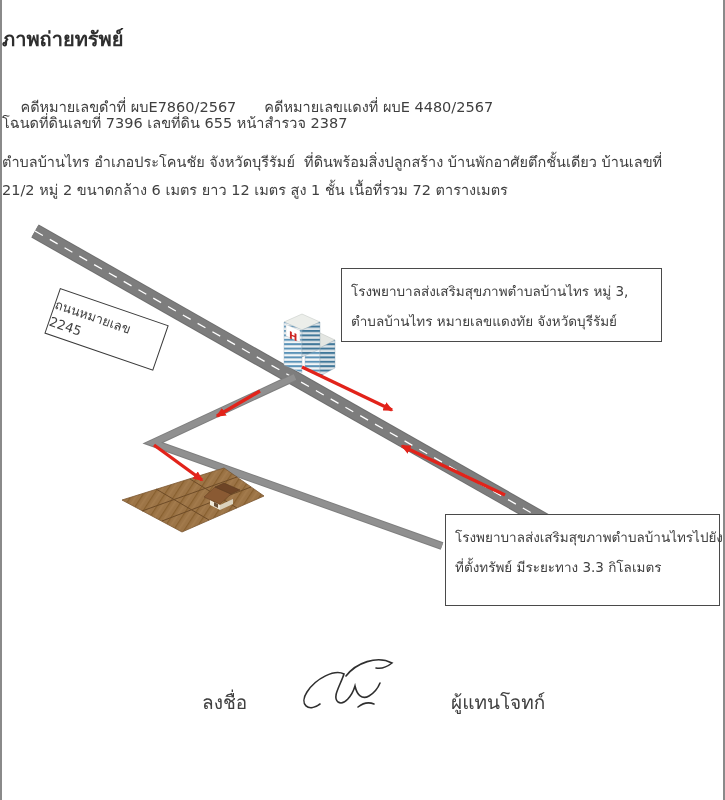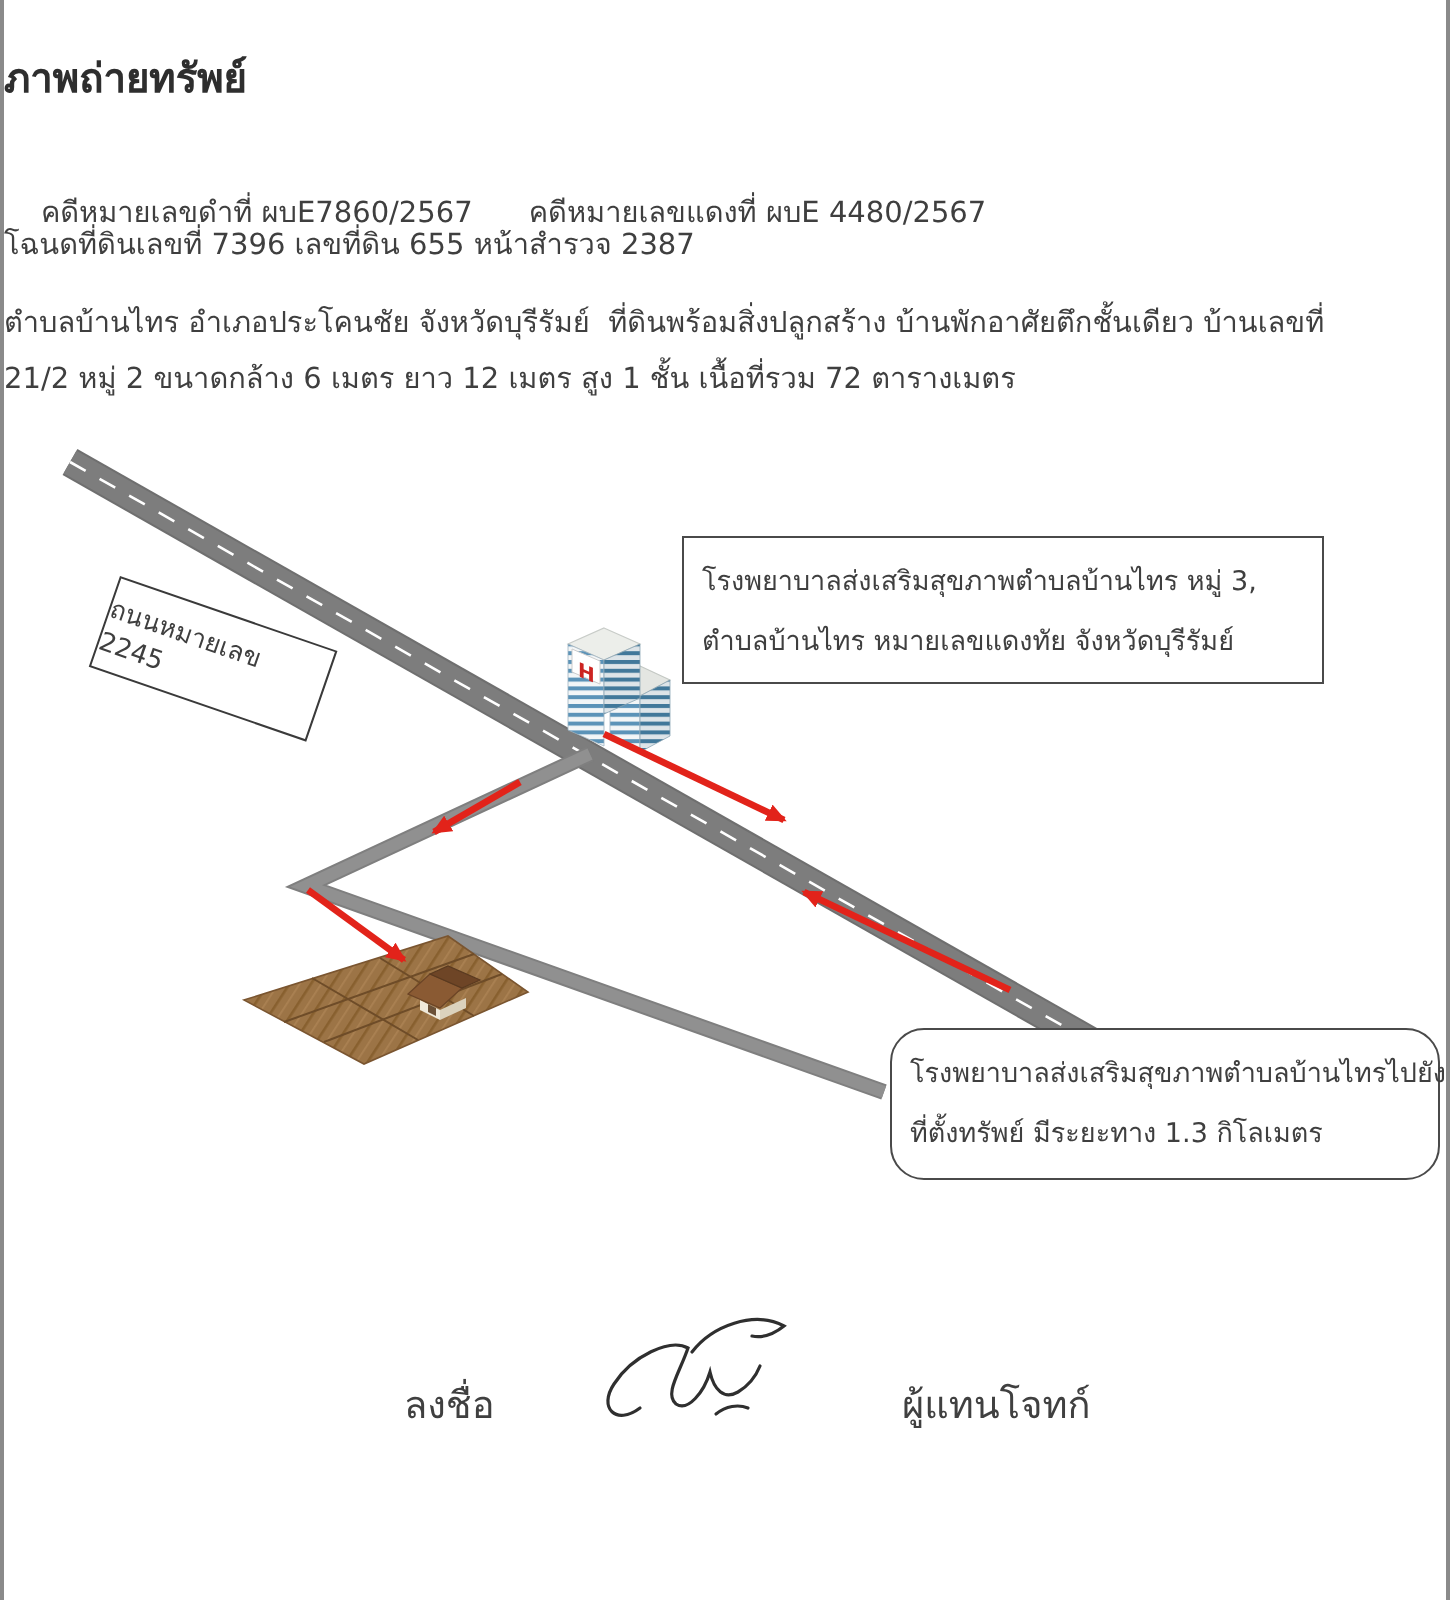--- a/index.html
+++ b/index.html
@@ -45,21 +45,21 @@
     position:absolute;
     background:#ffffff;
     border:1px solid #4a4a4a;
     font-size:13.5px;
     color:#3f3f3f;
     padding:7px 9px 0 9px;
     box-sizing:border-box;
   }
   .callout div{line-height:30px;white-space:nowrap;}
   .hospital-callout{left:339px;top:248px;width:321px;height:74px;margin-top:20px;}
-  .distance-callout{left:443px;top:514px;width:275px;height:76px;border-radius:17px;}
+  .distance-callout{left:443px;top:514px;width:275px;height:92px;}
   .footer-label{
     position:absolute;
     font-size:19px;
     color:#404040;
     white-space:nowrap;
   }
   .sign-label{left:200px;top:687px;}
   .rep-label{left:449px;top:687px;}
 </style>
 </head>
@@ -160,19 +160,19 @@
     <span>ถนนหมายเลข 2245</span>
   </div>
 
   <div class="callout hospital-callout">
     <div>โรงพยาบาลส่งเสริมสุขภาพตำบลบ้านไทร หมู่ 3,</div>
     <div>ตำบลบ้านไทร หมายเลขแดงทัย จังหวัดบุรีรัมย์</div>
   </div>
 
   <div class="callout distance-callout">
     <div>โรงพยาบาลส่งเสริมสุขภาพตำบลบ้านไทรไปยัง</div>
-    <div>ที่ตั้งทรัพย์ มีระยะทาง 1.3 กิโลเมตร</div>
+    <div>ที่ตั้งทรัพย์ มีระยะทาง 3.3 กิโลเมตร</div>
   </div>
 
   <div class="footer-label sign-label">ลงชื่อ</div>
   <div class="footer-label rep-label">ผู้แทนโจทก์</div>
 
 </div>
 
 </body></html>

